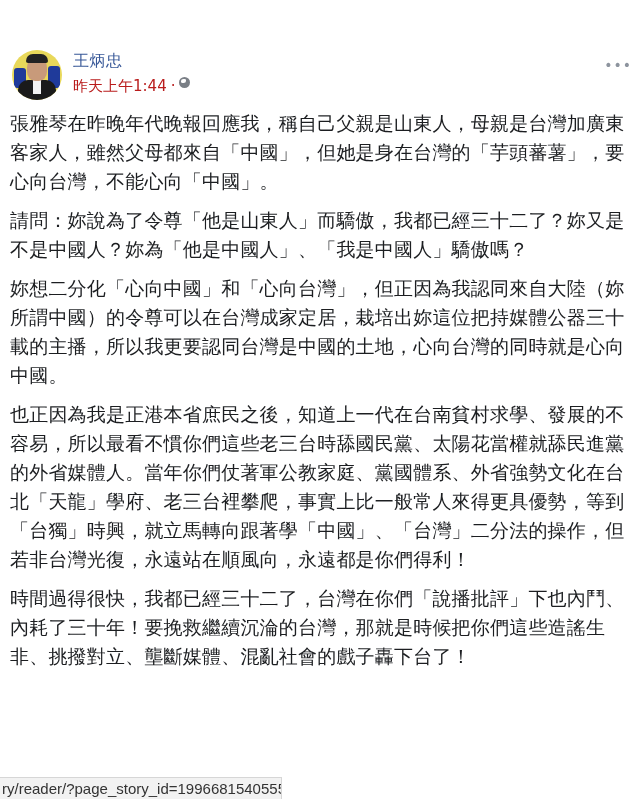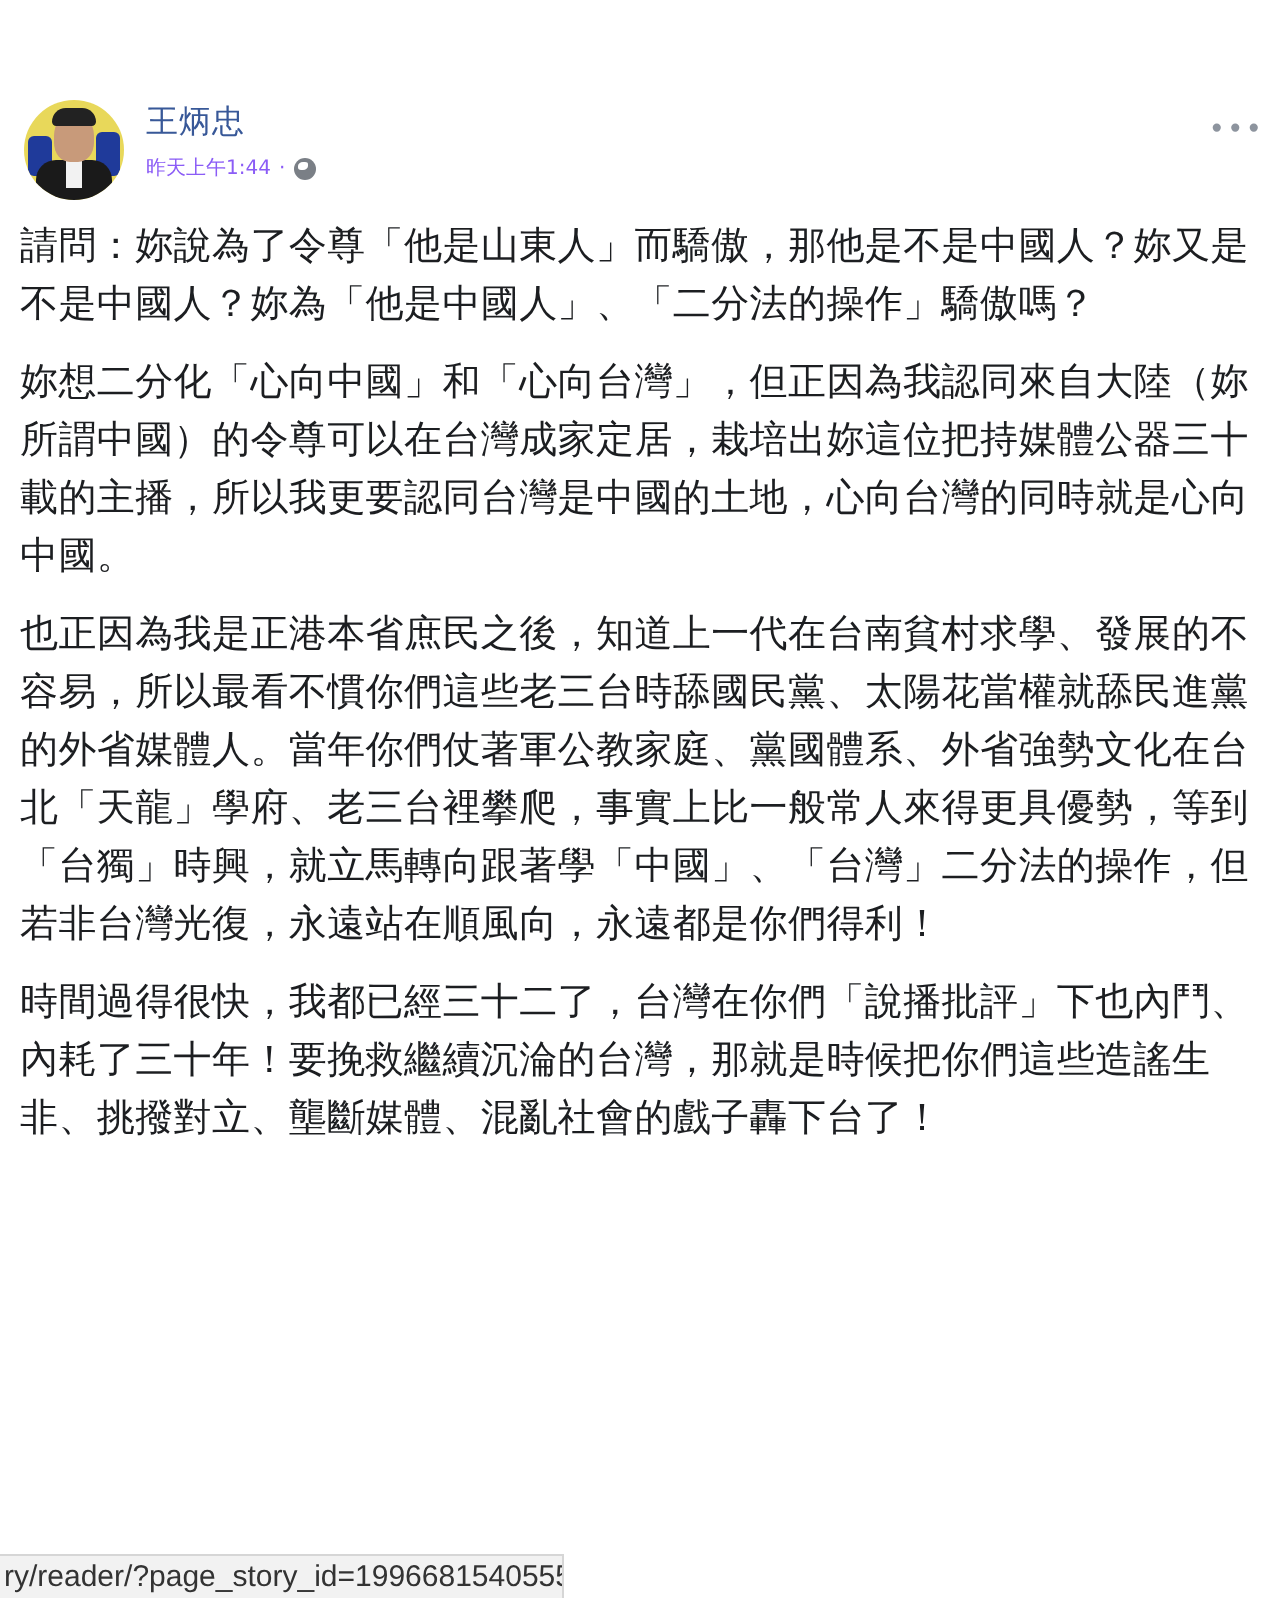--- a/index.html
+++ b/index.html
@@ -39,21 +39,21 @@
       position: absolute; right: 2px; top: 16px; width: 12px; height: 22px;
       background: #1f3a9a; border-radius: 3px;
     }
     .author {
       position: absolute; left: 73px; top: 4px;
       font-size: 16px; color: #385898; font-weight: normal;
       letter-spacing: 0.5px;
     }
     .meta {
       position: absolute; left: 73px; top: 30px;
-      font-size: 10px; color: #8b5cf6; display: flex; align-items: center;
+      font-size: 15px; color: #b91c1c; display: flex; align-items: flex-start;
     }
     .meta .dot { margin: 0 4px; }
     .globe {
       display: inline-block; width: 11px; height: 11px; border-radius: 50%;
       background: #7a7f86; position: relative;
     }
     .globe::after {
       content: ""; position: absolute; left: 2px; top: 2px; width: 5px; height: 4px;
       background: #ffffff; border-radius: 50% 30% 50% 30%;
     }
@@ -90,20 +90,21 @@
     <div class="author">王炳忠</div>
     <div class="meta">
       <span>昨天上午1:44</span>
       <span class="dot">·</span>
       <span class="globe"></span>
     </div>
     <div class="more">•••</div>
   </div>
 
   <div class="body">
-    <p class="para">請問：妳說為了令尊「他是山東人」而驕傲，那他是不是中國人？妳又是不是中國人？妳為「他是中國人」、「二分法的操作」驕傲嗎？</p>
+    <p class="para">張雅琴在昨晚年代晚報回應我，稱自己父親是山東人，母親是台灣加廣東客家人，雖然父母都來自「中國」，但她是身在台灣的「芋頭蕃薯」，要心向台灣，不能心向「中國」。</p>
+    <p class="para">請問：妳說為了令尊「他是山東人」而驕傲，我都已經三十二了？妳又是不是中國人？妳為「他是中國人」、「我是中國人」驕傲嗎？</p>
     <p class="para">妳想二分化「心向中國」和「心向台灣」，但正因為我認同來自大陸（妳所謂中國）的令尊可以在台灣成家定居，栽培出妳這位把持媒體公器三十載的主播，所以我更要認同台灣是中國的土地，心向台灣的同時就是心向中國。</p>
     <p class="para">也正因為我是正港本省庶民之後，知道上一代在台南貧村求學、發展的不容易，所以最看不慣你們這些老三台時舔國民黨、太陽花當權就舔民進黨的外省媒體人。當年你們仗著軍公教家庭、黨國體系、外省強勢文化在台北「天龍」學府、老三台裡攀爬，事實上比一般常人來得更具優勢，等到「台獨」時興，就立馬轉向跟著學「中國」、「台灣」二分法的操作，但若非台灣光復，永遠站在順風向，永遠都是你們得利！</p>
     <p class="para">時間過得很快，我都已經三十二了，台灣在你們「說播批評」下也內鬥、內耗了三十年！要挽救繼續沉淪的台灣，那就是時候把你們這些造謠生非、挑撥對立、壟斷媒體、混亂社會的戲子轟下台了！</p>
   </div>
 </div>
 
 <div class="statusbar">ry/reader/?page_story_id=1996681540555726</div>
 
 </body></html>

